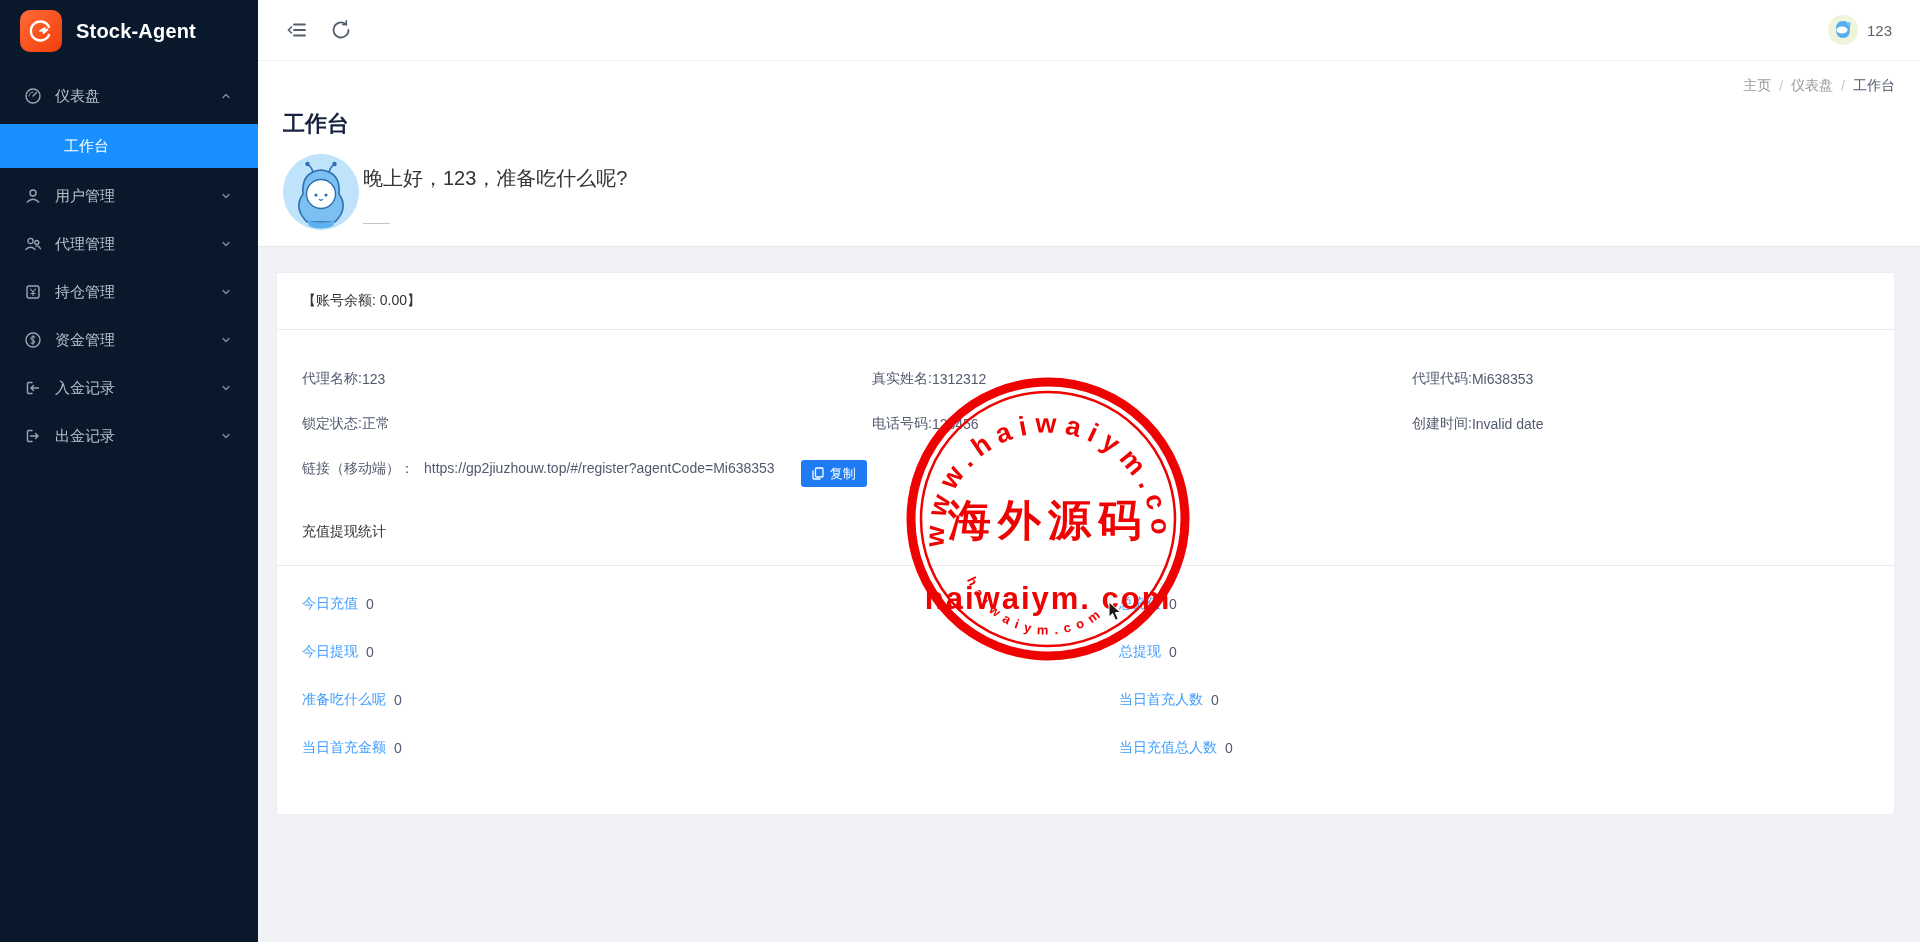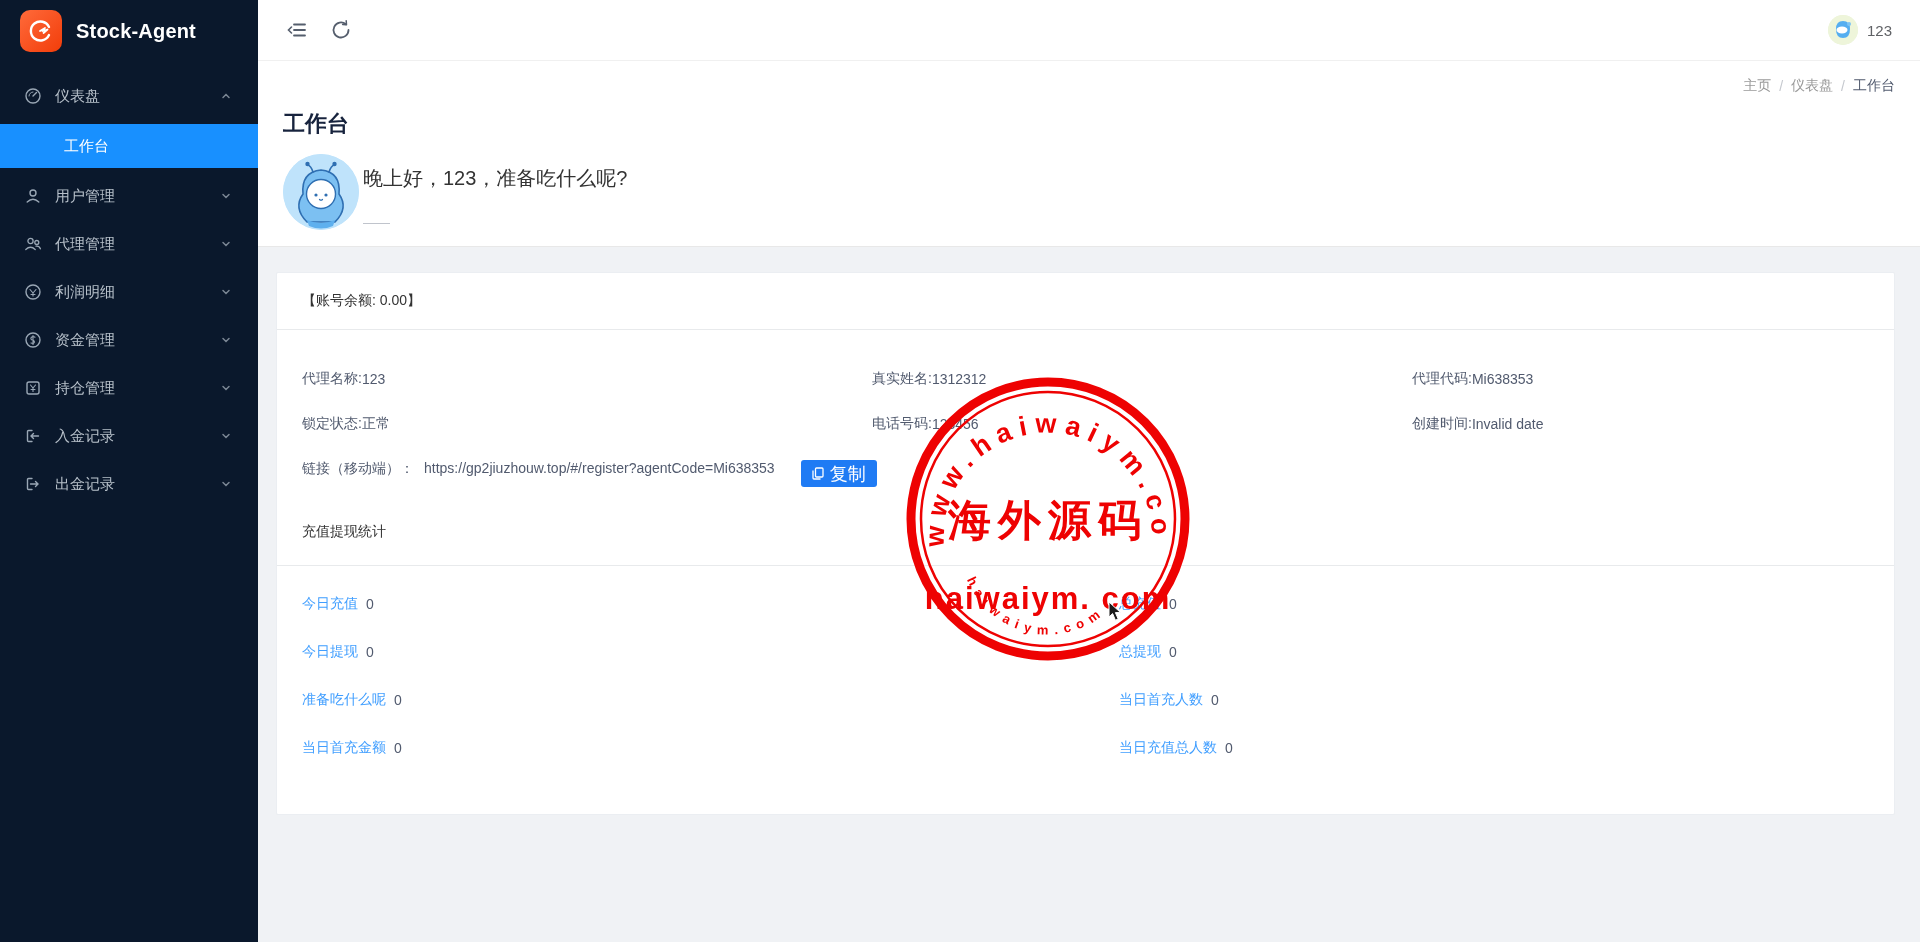--- a/index.html
+++ b/index.html
@@ -40,21 +40,21 @@
   .greet-main { font-size:20px; color:#333; }
   .greet-sub { margin-top:22px; font-size:14px; color:#c0c4cc; letter-spacing:-1px; }
 
   .content { flex:1; background:#f0f2f5; padding:25px 25px 0 18px; position:relative; }
   .card { background:#ffffff; border:1px solid #ebeef2; border-radius:2px; }
   .card-head { padding:19px 25px; font-size:14px; color:#333; border-bottom:1px solid #e8eaec; }
   .info-grid { display:grid; grid-template-columns:570px 540px 1fr; padding:40px 25px 0 25px; row-gap:27px; font-size:14px; color:#515a6e; }
   .field { display:flex; align-items:center; gap:0; white-space:nowrap; }
   .field .f-value { color:#515a6e; }
   .link-row { grid-column:1 / span 3; display:flex; align-items:flex-start; gap:10px; }
-  .copy-btn { margin-left:16px; height:27px; padding:0 11px; background:#1f7bf4; color:#fff; font-size:18px; border:none; border-radius:3px; display:inline-flex; align-items:center; gap:6px; cursor:pointer; }
+  .copy-btn { margin-left:16px; height:27px; padding:0 11px; background:#1f7bf4; color:#fff; font-size:13px; border:none; border-radius:3px; display:inline-flex; align-items:center; gap:6px; cursor:pointer; }
   .section-head { padding:36px 25px 24px 25px; font-size:14px; color:#333; border-bottom:1px solid #e8eaec; }
   .stats-grid { display:grid; grid-template-columns:817px 1fr; padding:14px 25px 42px 25px; font-size:14px; }
   .stat { height:48px; display:flex; align-items:center; gap:8px; }
   .stat .s-label { color:#409eff; cursor:pointer; }
   .stat .s-value { color:#515a6e; }
 
   
   .watermark { position:absolute; left:898px; top:369px; width:300px; height:300px; pointer-events:none; }
   .cursor { position:absolute; left:1108px; top:601px; width:15px; height:21px; pointer-events:none; }
 </style>
@@ -110,48 +110,38 @@
             <path d="M1.8 14.5 q4.7 -4.5 9.4 0"></path>
           <circle cx="12.8" cy="7.5" r="2"></circle>
             <path d="M12 11.2 q3.2 -.6 4.4 2.6"></path>
         </svg>
         <span class="mi-label">代理管理</span>
         <svg class="chev" viewBox="0 0 12 12" fill="none" stroke="currentColor" stroke-width="1.5" stroke-linecap="round">
             <polyline points="3,4.5 6,7.5 9,4.5"></polyline>
           </svg>
       </div>
 
-      <div class="menu-item">
-        <svg class="mi-icon" viewBox="0 0 18 18" fill="none" stroke="currentColor" stroke-width="1.4" stroke-linecap="round">
-          <circle cx="9" cy="9" r="7"></circle>
-            <path d="M6 6.5 l3 3.5 3 -3.5 M9 10 v3 M7 11.5 h4" stroke-width="1.1"></path>
-        </svg>
-        <span class="mi-label">利润明细</span>
+
+      <div class="menu-item">
+        <svg class="mi-icon" viewBox="0 0 18 18" fill="none" stroke="currentColor" stroke-width="1.4" stroke-linecap="round">
+          <rect x="3" y="3" width="12" height="12" rx="2"></rect>
+            <path d="M6.5 6 l2.5 3 2.5 -3 M9 9 v3.5 M7 10.5 h4" stroke-width="1.1"></path>
+        </svg>
+        <span class="mi-label">持仓管理</span>
         <svg class="chev" viewBox="0 0 12 12" fill="none" stroke="currentColor" stroke-width="1.5" stroke-linecap="round">
             <polyline points="3,4.5 6,7.5 9,4.5"></polyline>
           </svg>
       </div>
 
       <div class="menu-item">
         <svg class="mi-icon" viewBox="0 0 18 18" fill="none" stroke="currentColor" stroke-width="1.4" stroke-linecap="round">
           <circle cx="9" cy="9" r="7"></circle>
             <path d="M11 6.2 q-2 -1.4 -3.4 0 q-1.4 1.4 0 2.6 q2.8 .4 2.8 2.2 q0 1.8 -3.4 1 M9 4.5 v9" stroke-width="1.1"></path>
         </svg>
         <span class="mi-label">资金管理</span>
-        <svg class="chev" viewBox="0 0 12 12" fill="none" stroke="currentColor" stroke-width="1.5" stroke-linecap="round">
-            <polyline points="3,4.5 6,7.5 9,4.5"></polyline>
-          </svg>
-      </div>
-
-      <div class="menu-item">
-        <svg class="mi-icon" viewBox="0 0 18 18" fill="none" stroke="currentColor" stroke-width="1.4" stroke-linecap="round">
-          <rect x="3" y="3" width="12" height="12" rx="2"></rect>
-            <path d="M6.5 6 l2.5 3 2.5 -3 M9 9 v3.5 M7 10.5 h4" stroke-width="1.1"></path>
-        </svg>
-        <span class="mi-label">持仓管理</span>
         <svg class="chev" viewBox="0 0 12 12" fill="none" stroke="currentColor" stroke-width="1.5" stroke-linecap="round">
             <polyline points="3,4.5 6,7.5 9,4.5"></polyline>
           </svg>
       </div>
 
       <div class="menu-item">
         <svg class="mi-icon" viewBox="0 0 18 18" fill="none" stroke="currentColor" stroke-width="1.4" stroke-linecap="round">
           <path d="M8 3.5 H4.5 a1 1 0 0 0 -1 1 v9 a1 1 0 0 0 1 1 H8 M14.5 9 H7 M9.5 6.5 L7 9 l2.5 2.5"></path>
         </svg>
         <span class="mi-label">入金记录</span>

